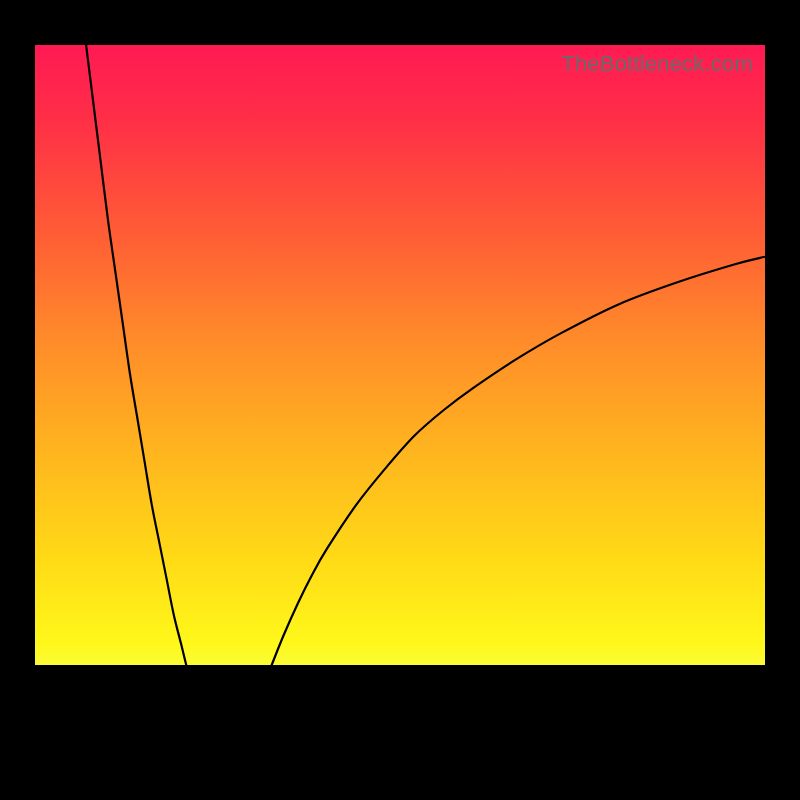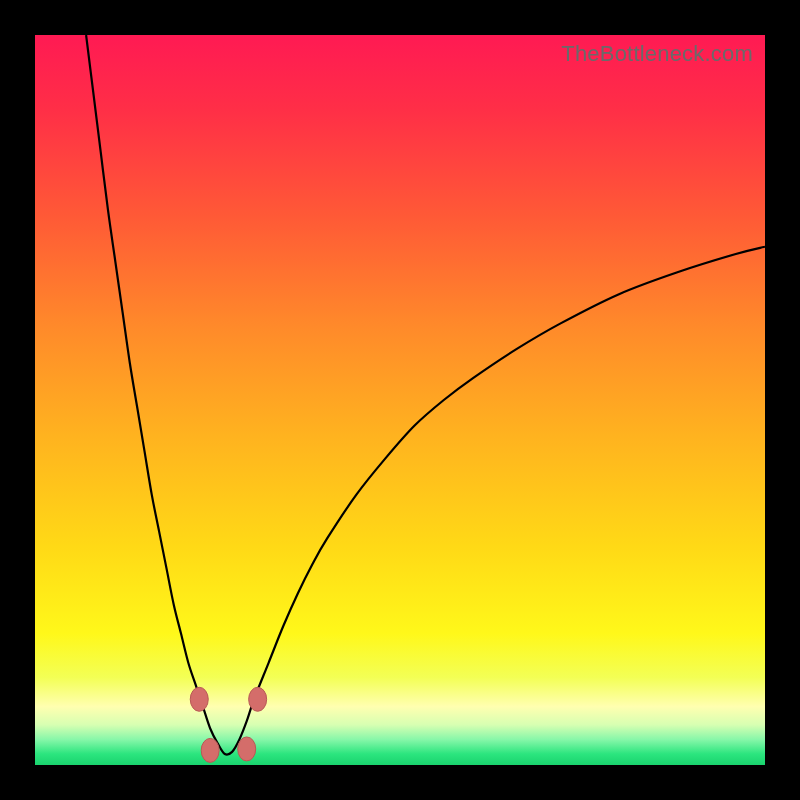--- a/index.html
+++ b/index.html
@@ -13,23 +13,23 @@
   }
   .frame {
     position: absolute;
     left: 0; top: 0;
     width: 800px; height: 800px;
     background: #000;
   }
   .plot {
     position: absolute;
     left: 35px;
-    top: 35px;
+    top: 45px;
     width: 730px;
-    height: 730px;
+    height: 620px;
     overflow: hidden;
   }
   .gradient {
     position: absolute;
     left: 0; top: 0; right: 0; bottom: 0;
   }
   .watermark {
     position: absolute;
     top: 6px;
     right: 12px;

